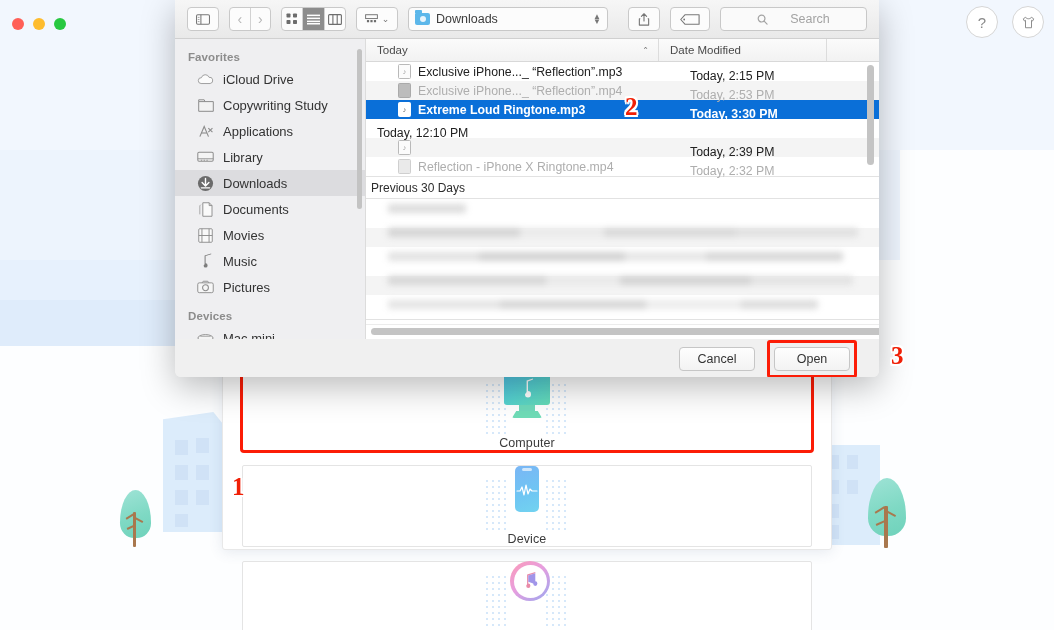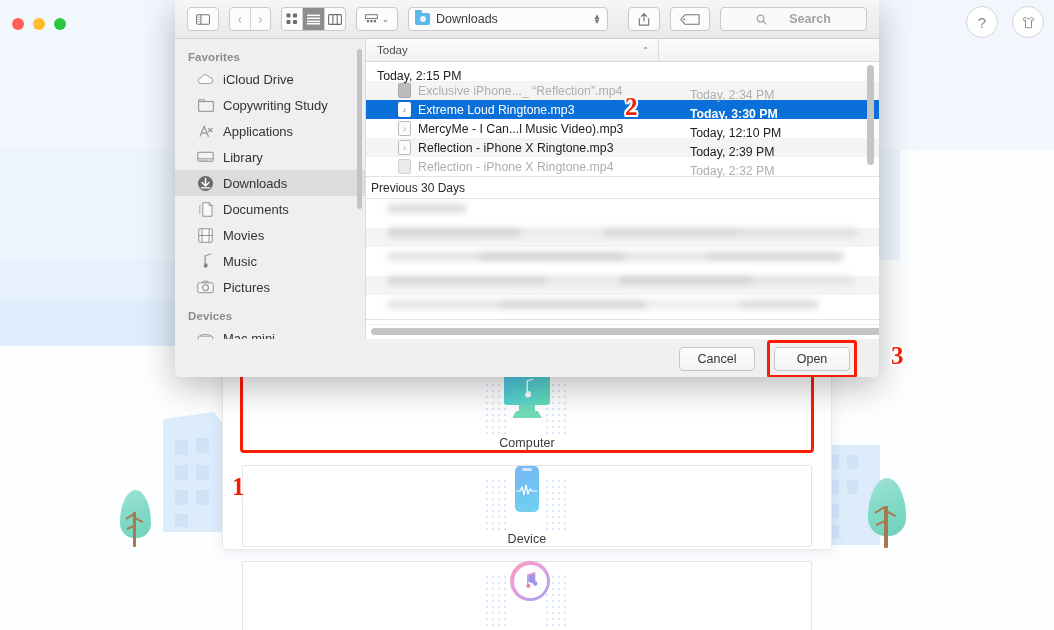--- a/index.html
+++ b/index.html
@@ -82,21 +82,21 @@
   .navgrp>div+div{border-left:1px solid #d2d2d2;}
   #pathpop{height:22px;flex:0 0 186px;border:1px solid #c8c8c8;border-radius:4px;background:#fcfcfc;
            display:flex;align-items:center;padding:0 6px;gap:6px;position:relative;}
   .folderico{width:15px;height:12px;border-radius:1px 2px 2px 2px;background:#5cb7ea;position:relative;flex:0 0 auto;}
   .folderico:before{content:"";position:absolute;left:0;top:-3px;width:7px;height:3px;background:#5cb7ea;border-radius:1px 1px 0 0;}
   .folderico:after{content:"";position:absolute;left:4.5px;top:2.5px;width:6px;height:6px;border-radius:50%;
                    background:#fff;opacity:.85;}
   #pathlabel{font-size:12.5px;color:#3c3c3c;flex:1;}
   .stepper{display:flex;flex-direction:column;line-height:5px;font-size:8px;color:#777;}
   #searchbox{height:22px;flex:0 0 145px;border:1px solid #c8c8c8;border-radius:4px;background:#fafafa;
-             display:flex;align-items:center;justify-content:center;gap:22px;color:#a3a3a3;font-size:12.5px;font-weight:bold;}
+             display:flex;align-items:center;justify-content:center;gap:22px;color:#a3a3a3;font-size:12.5px;}
 
   #dlgbody{display:flex;height:300px;background:#fff;}
   #sidebar{width:190px;background:#efeff1;border-right:1px solid #dcdcdc;padding-top:8px;position:relative;overflow:hidden;}
   .sb-head{font-size:11.5px;color:#8c8c8c;font-weight:bold;padding:4px 0 3px 13px;letter-spacing:.1px;}
   .sb-item{height:26px;display:flex;align-items:center;gap:9px;padding-left:22px;font-size:13px;color:#333;}
   .sb-item.active{background:#dcdcdf;}
   .sb-ico{width:17px;height:17px;flex:0 0 17px;display:flex;align-items:center;justify-content:center;color:#7d7d7d;}
   #sbscroll{position:absolute;right:3px;top:10px;width:5px;height:160px;border-radius:3px;background:#c3c3c3;}
 
   #filepane{flex:1;position:relative;background:#fff;overflow:hidden;}
@@ -453,56 +453,58 @@
       <div id="sbscroll"></div>
     </div>
 
     <div id="filepane">
 
       <div id="colhead">
         <div class="col c1">
           <span>Today</span>
           <span class="sortcaret">⌃</span>
         </div>
+        <div class="col c2">
+          <span>Date Modified</span>
+        </div>
         <div class="col c3"></div>
       </div>
 
       <div>
         <div class="frow">
+          <div class="fname">
+            <span class="docico">♪</span>
+            <span>Exclusive iPhone..._ “Reflection”.mp3</span>
+          </div>
           <div class="fdate">Today, 2:15 PM</div>
         </div>
 
         <div class="frow alt dim">
           <div class="fname">
             <span class="docico mov"></span>
             <span>Exclusive iPhone..._ “Reflection”.mp4</span>
           </div>
-          <div class="fdate">Today, 2:34 PM</div>
+          <div class="fdate">Today, 2:53 PM</div>
         </div>
 
         <div class="frow sel">
-          <div class="fname" style="font-weight:normal;">
+          <div class="fname" style="font-weight:bold;">
             <span class="docico">♪</span>
             <span>Extreme Loud Ringtone.mp3</span>
           </div>
           <div class="fdate" style="font-weight:bold;">Today, 3:30 PM</div>
         </div>
 
         <div class="frow">
-          <div class="fname">
-            <span class="docico">♪</span>
-            <span>MercyMe - I Can...l Music Video).mp3</span>
-          </div>
           <div class="fdate">Today, 12:10 PM</div>
         </div>
 
         <div class="frow alt">
           <div class="fname">
             <span class="docico">♪</span>
-            <span>Reflection - iPhone X Ringtone.mp3</span>
           </div>
           <div class="fdate">Today, 2:39 PM</div>
         </div>
 
         <div class="frow dim">
           <div class="fname">
             <span class="docico mov2"></span>
             <span>Reflection - iPhone X Ringtone.mp4</span>
           </div>
           <div class="fdate">Today, 2:32 PM</div>

